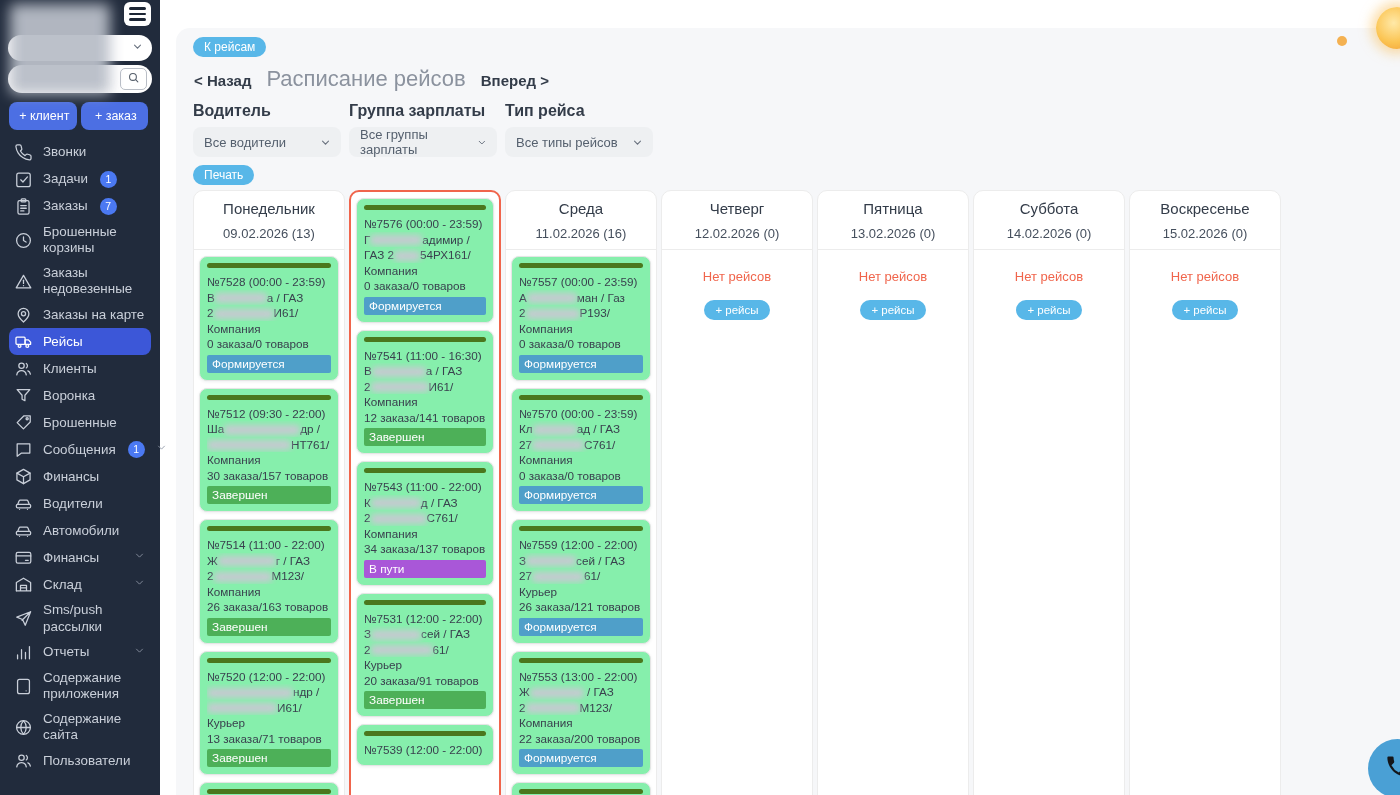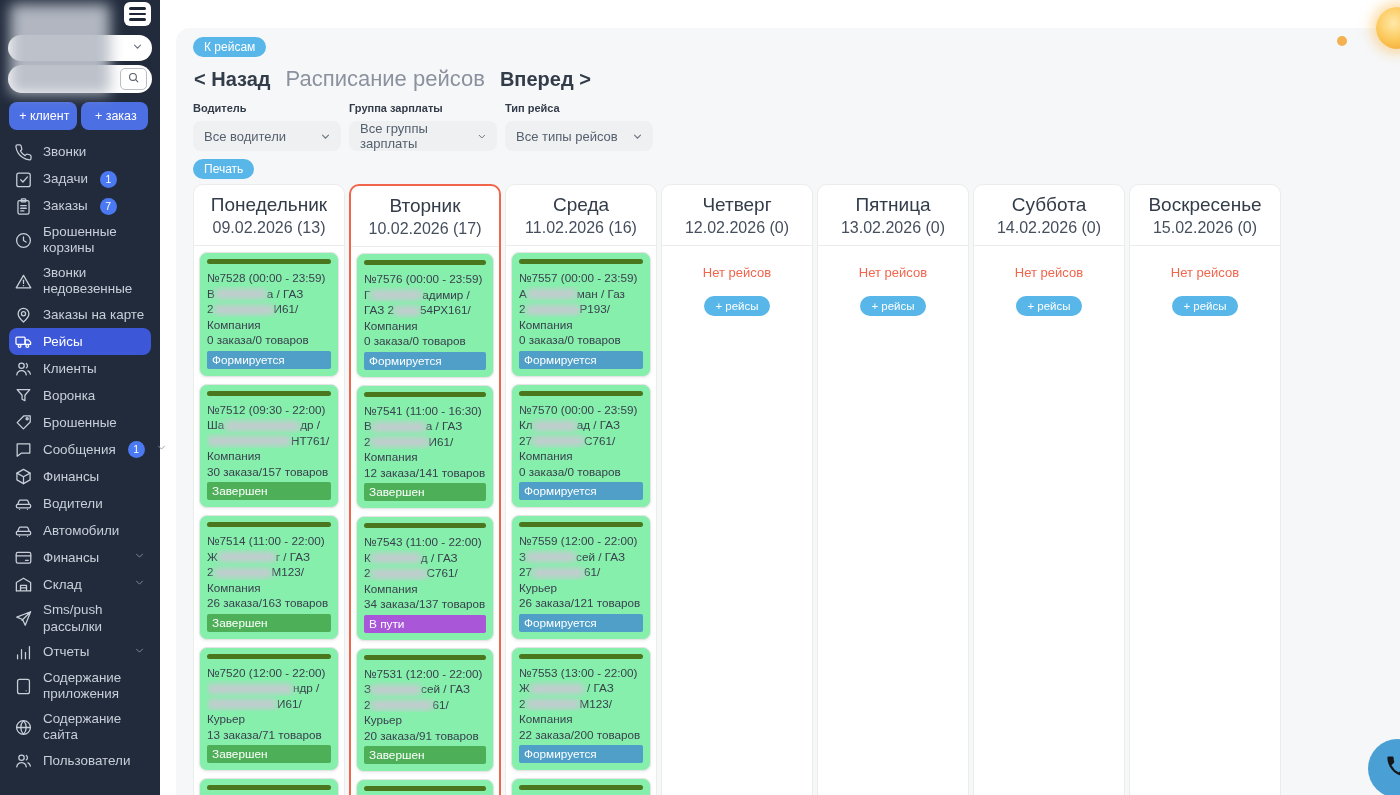--- a/index.html
+++ b/index.html
@@ -36,37 +36,37 @@
   .mi-chev { margin-left:auto; color:#8d96a5; flex-shrink:0; }
   .mi-chev svg { width:13px; height:13px; }
 
   
   .main { position:relative; flex:1; background:#fff;text-decoration:underline; }
   .panel { position:absolute; left:16px; top:28px; width:1224px; height:980px; background:#f6f7f9;
            border-top-left-radius:14px; padding:9px 0 0 17px; }
   .pill-btn { display:inline-flex; align-items:center; background:#58b7e8; color:#fff; font-size:12px;
               padding:3px 11px; border-radius:12px; border:none; cursor:pointer; font-family:inherit; }
   .title-row { display:flex; align-items:baseline; gap:15px; margin:9px 0 8px 1px; }
-  .nav-link { font-size:20px; font-weight:bold; color:#333c49; cursor:pointer; }
+  .nav-link { font-size:15px; font-weight:bold; color:#333c49; cursor:pointer; }
   .page-title { font-size:22px; color:#8b929e; font-weight:400; }
   .filters { display:flex; gap:8px; }
   .filter { width:148px; }
-  .filter-label { font-size:11px; font-weight:bold; color:#333c49; margin:2px 0 7px; }
+  .filter-label { font-size:16px; font-weight:bold; color:#333c49; margin:2px 0 7px; }
   .select { height:30px; background:#eef0f2; border-radius:8px; display:flex; align-items:center;
             justify-content:space-between; padding:0 9px 0 11px; font-size:13px; color:#55606e; cursor:pointer; }
   .select svg { width:13px; height:13px; stroke:#6b7380; fill:none; stroke-width:2; stroke-linecap:round; }
   .print-row { margin:8px 0 5px; }
 
   
   .board { display:flex; gap:4px; align-items:stretch; }
   .col { width:152px; flex-shrink:0; min-height:765px; background:#fff; border:1px solid #ececec; border-radius:10px; }
   .col.selected { border:2px solid #f0654c; }
   .col-head { text-align:center; padding:9px 4px 8px; border-bottom:1px solid #ececec; }
-  .col-day { font-size:19px; color:#333c49; }
-  .col-date { font-size:16px; color:#454f5d; margin-top:3px; }
+  .col-day { font-size:15px; color:#333c49; }
+  .col-date { font-size:13px; color:#454f5d; margin-top:9px; }
   .cards { padding:6px 5px; }
   .card { background:#86efac; border:1px solid #e5e5e5; border-radius:8px; padding:6px 7px 7px; margin-bottom:7px;
           box-shadow:0 1px 3px rgba(40,50,60,.08); cursor:pointer; }
   .card-bar { height:5px; background:#4a771d; border-radius:3px; margin-bottom:6px; }
   .card-line { font-size:11.7px; color:#39414e; line-height:15.5px; white-space:nowrap; overflow:hidden; }
   .blur-chunk { display:inline-block; height:10px; background:#c6cad1; border-radius:3px; filter:blur(3px); vertical-align:middle; }
   .status { margin-top:3px; font-size:11.8px; color:#fff; padding:2px 5px; border-radius:2px; line-height:14px; }
   .no-flights { color:#f0654c; text-align:center; font-size:13px; margin:19px 0 16px; }
   .add-flights-wrap { display:flex; justify-content:center; }
   .add-flights { background:#58b7e8; color:#fff; border:none; border-radius:12px; font-size:11.5px;
@@ -163,21 +163,21 @@
           <span>Брошенные корзины</span>
         </div>
         <div class="menu-item">
           <span class="mi-icon">
             <svg viewBox="0 0 24 24" fill="none" stroke="currentColor" stroke-width="1.6" stroke-linecap="round" stroke-linejoin="round">
               <path d="M12 4.2L21.2 20H2.8z"></path>
               <path d="M12 10.4v4"></path>
               <path d="M12 17.1v.2"></path>
             </svg>
           </span>
-          <span>Звонки недовезенные</span>
+          <span>Заказы недовезенные</span>
         </div>
         <div class="menu-item">
           <span class="mi-icon">
             <svg viewBox="0 0 24 24" fill="none" stroke="currentColor" stroke-width="1.6" stroke-linecap="round" stroke-linejoin="round">
               <path d="M12 21.5s-6.8-5.7-6.8-10.3a6.8 6.8 0 1 1 13.6 0C18.8 15.8 12 21.5 12 21.5z"></path>
               <circle cx="12" cy="11" r="2.6"></circle>
             </svg>
           </span>
           <span>Заказы на карте</span>
         </div>
@@ -421,24 +421,20 @@
                 <div class="card-line">13 заказа/71 товаров</div>
                 <div class="status" style="background:#4db058">Завершен</div>
               </div>
               <div class="card">
                 <div class="card-bar"></div>
                 <div class="card-line">№7515 (13:00 - 22:00)</div>
               </div>
             </div>
           </div>
           <div class="col selected">
-            <div class="col-head">
-              <div class="col-day">Вторник</div>
-              <div class="col-date">10.02.2026 (17)</div>
-            </div>
             <div class="cards">
               <div class="card">
                 <div class="card-bar"></div>
                 <div class="card-line">№7576 (00:00 - 23:59)</div>
                 <div class="card-line"><span>Г</span><span class="blur-chunk" style="width:52px"></span><span>адимир /</span></div>
                 <div class="card-line"><span>ГАЗ 2</span><span class="blur-chunk" style="width:26px"></span><span>54РХ161/</span></div>
                 <div class="card-line">Компания</div>
                 <div class="card-line">0 заказа/0 товаров</div>
                 <div class="status" style="background:#4f9fc9">Формируется</div>
               </div>

